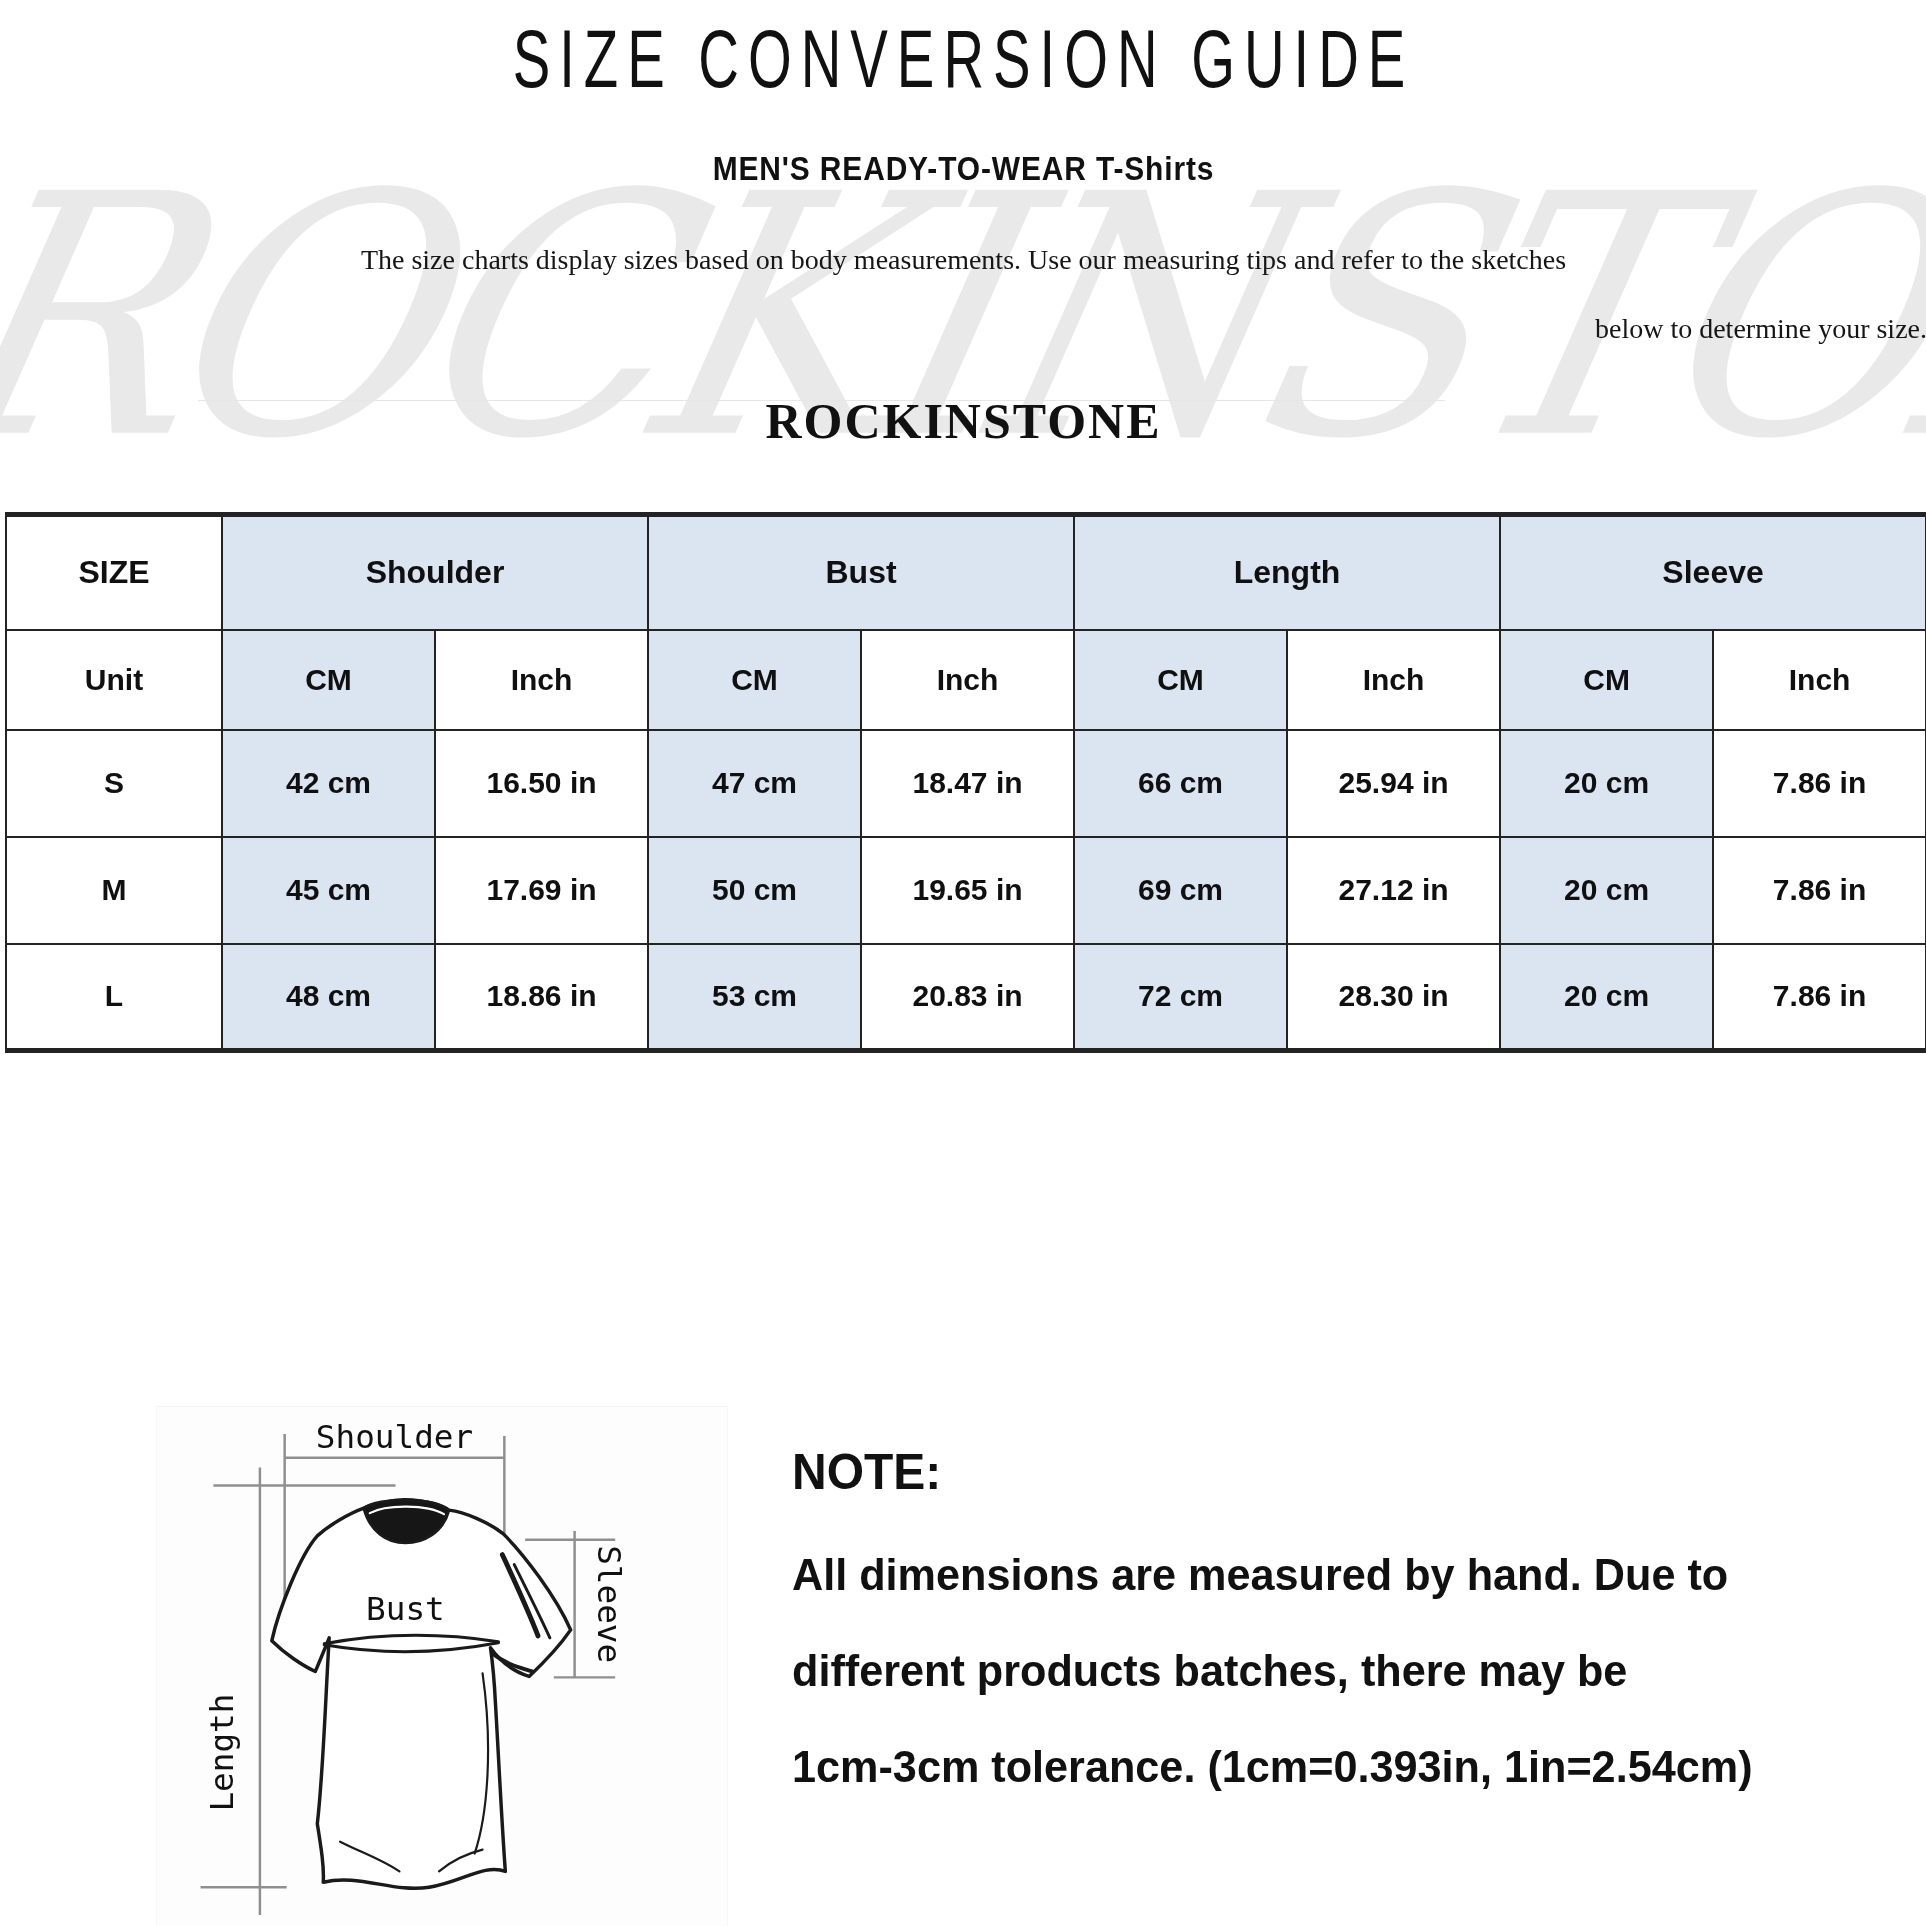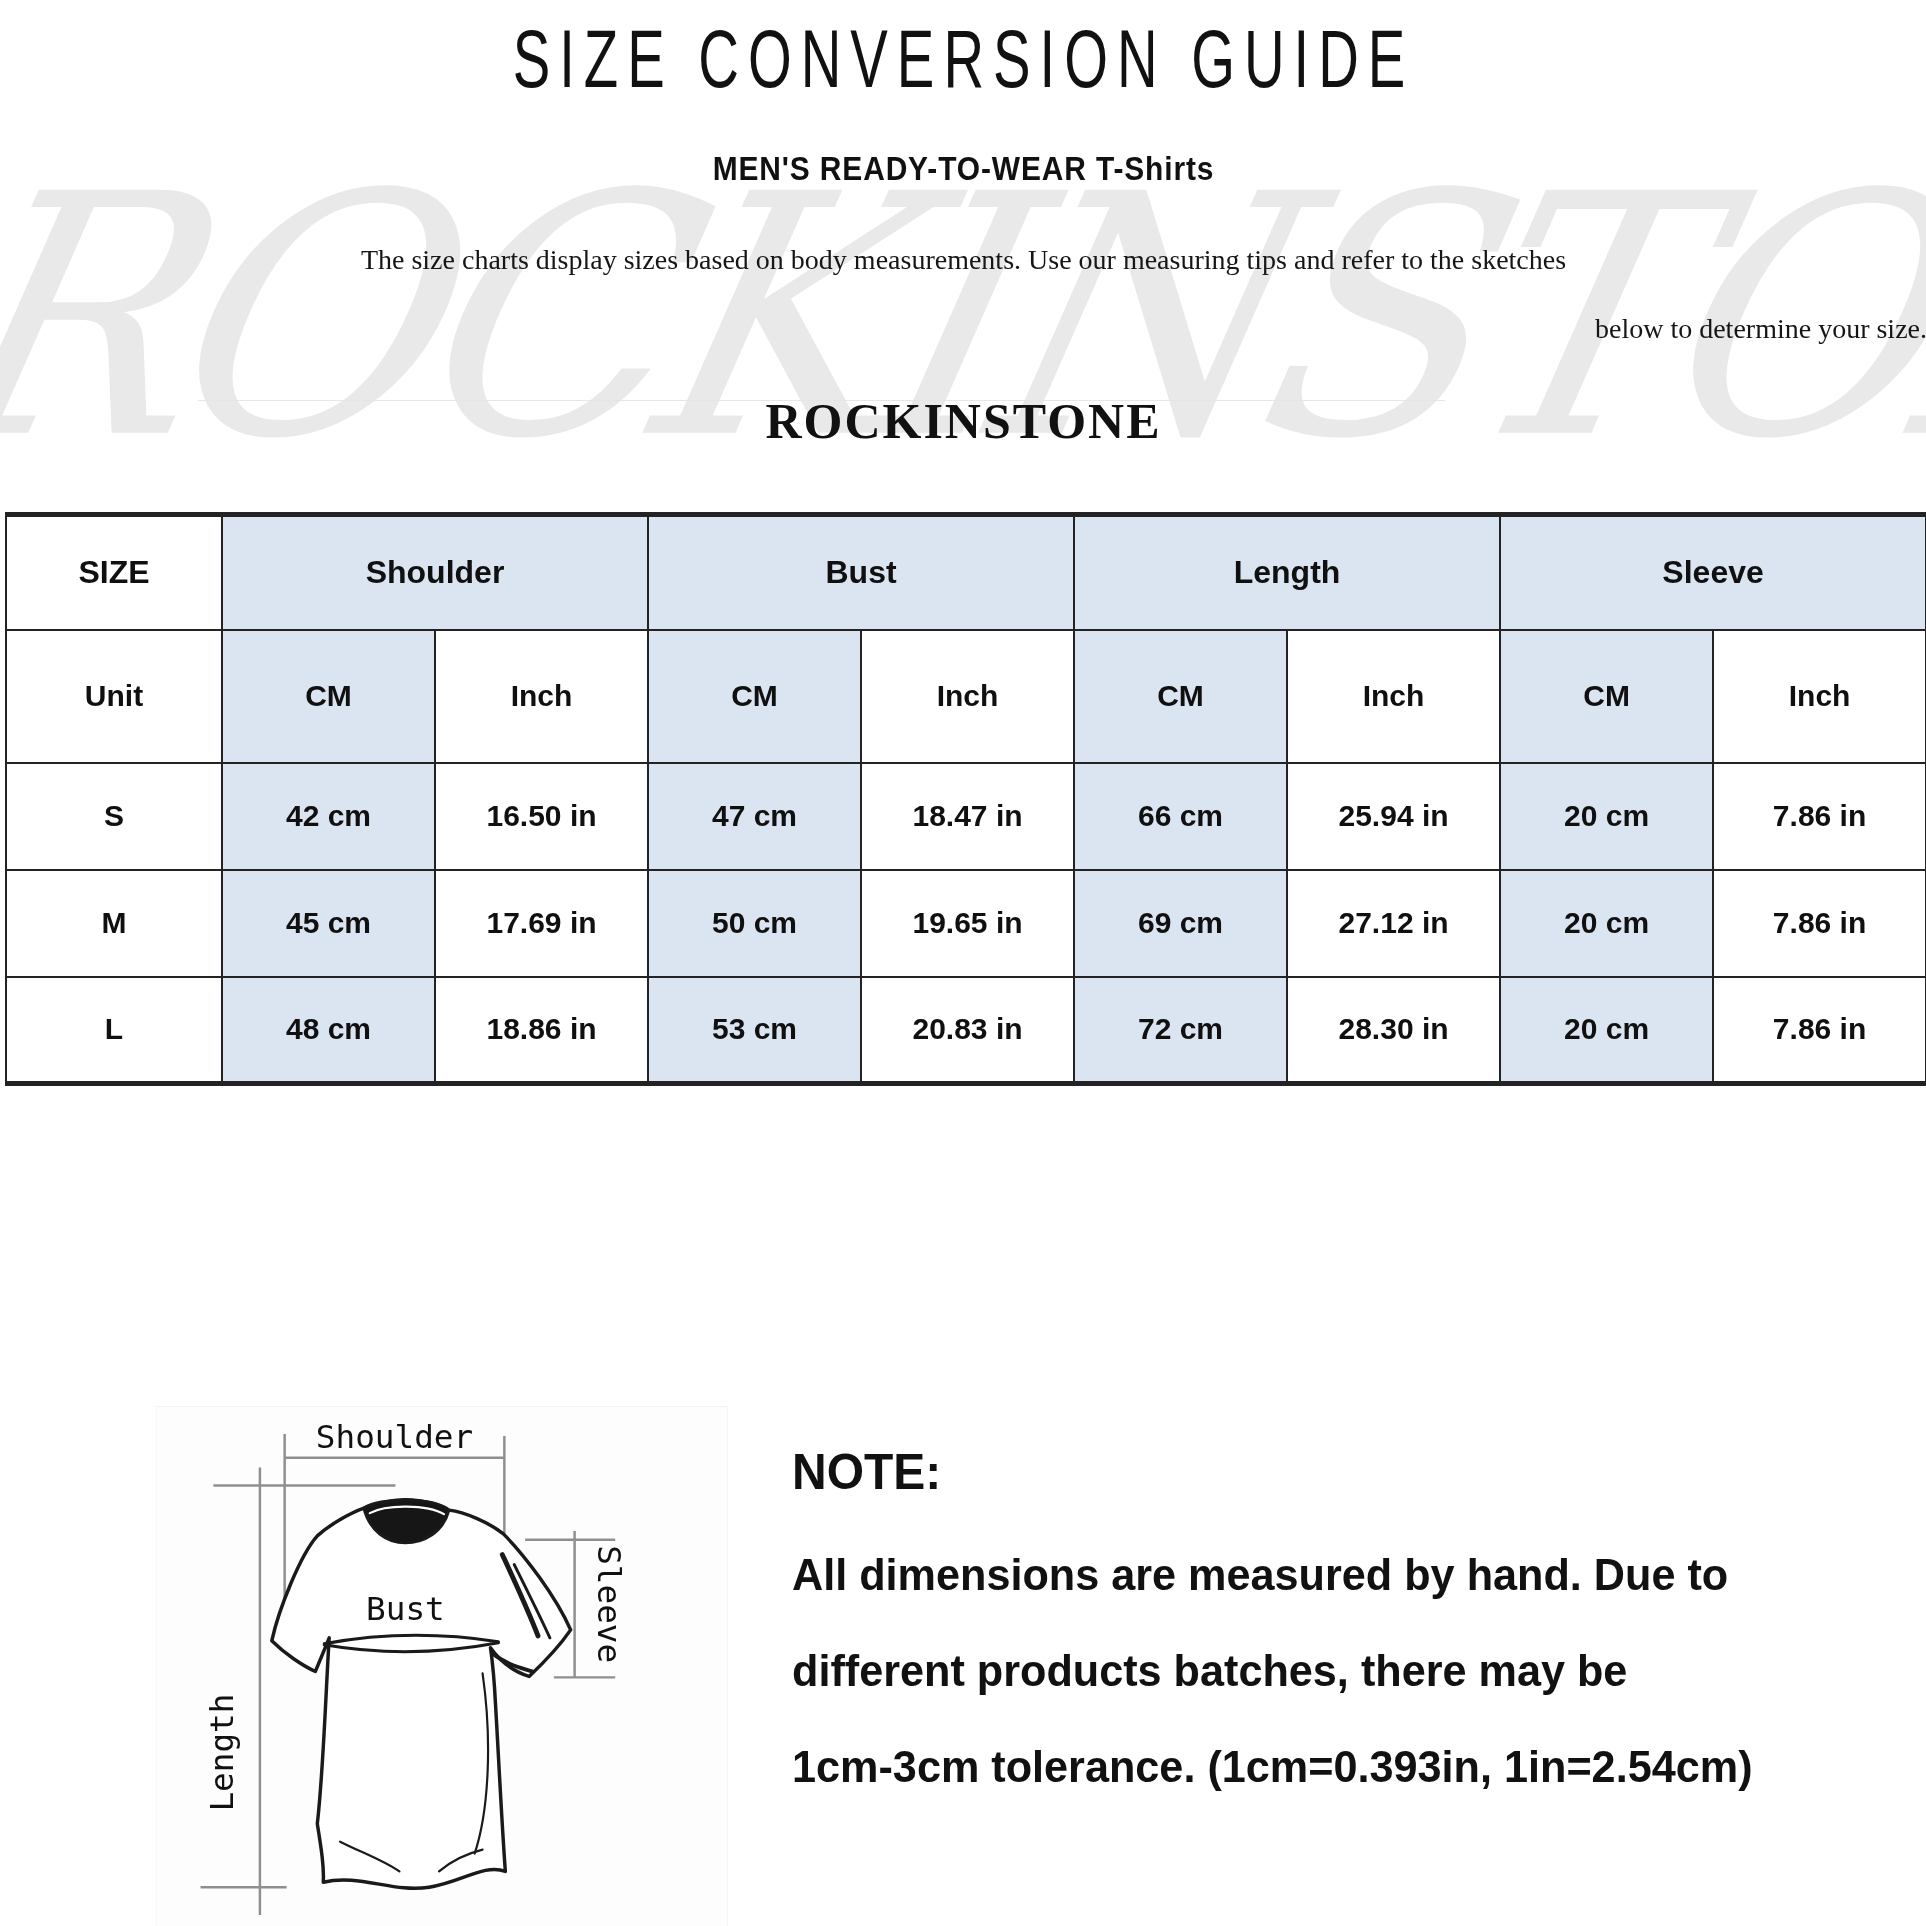--- a/index.html
+++ b/index.html
@@ -44,21 +44,21 @@
     width:100%;border-collapse:collapse;table-layout:fixed;
     border-top:5px solid #232323;border-bottom:5px solid #232323;
   }
   table.size-table td{
     border:2px solid #232323;text-align:center;vertical-align:middle;
     font-size:30px;font-weight:700;background:#ffffff;color:#101010;
     letter-spacing:0px;
   }
   table.size-table td.blue{background:#dbe5f1;}
   tr.group-row{height:115px;} tr.group-row td{font-size:32px;}
-  tr.unit-row{height:133px;}
+  tr.unit-row{height:100px;}
   tr.data-row{height:107px;}
   col.size-col{width:216px;} col.meas-col{width:213px;}
   
   .sketch{position:absolute;left:156px;top:1406px;width:572px;height:521px;z-index:1;}
   
   .note{position:absolute;left:792px;top:1443px;width:1109px;z-index:1;transform:scaleX(0.96);transform-origin:left top;}
   .note-heading{font-size:50px;font-weight:700;margin:0 0 48px 0;letter-spacing:0px;}
   .note-line{font-size:45px;font-weight:700;margin:0 0 44px 0;white-space:nowrap;letter-spacing:0px;}
 </style>
 </head>

